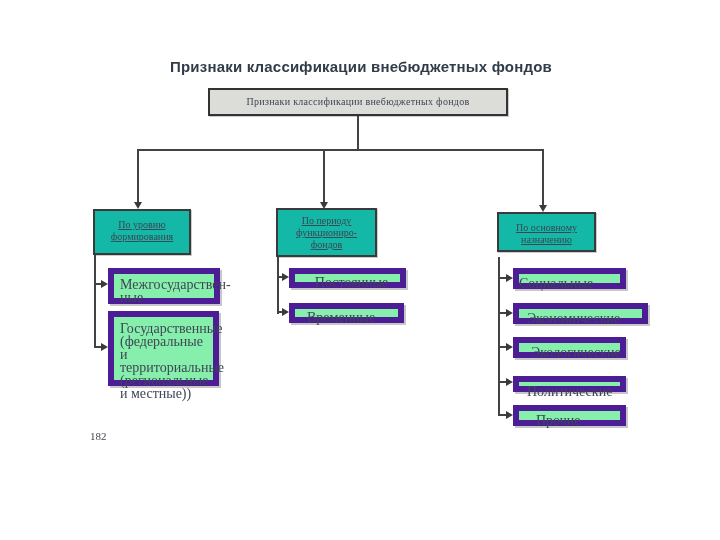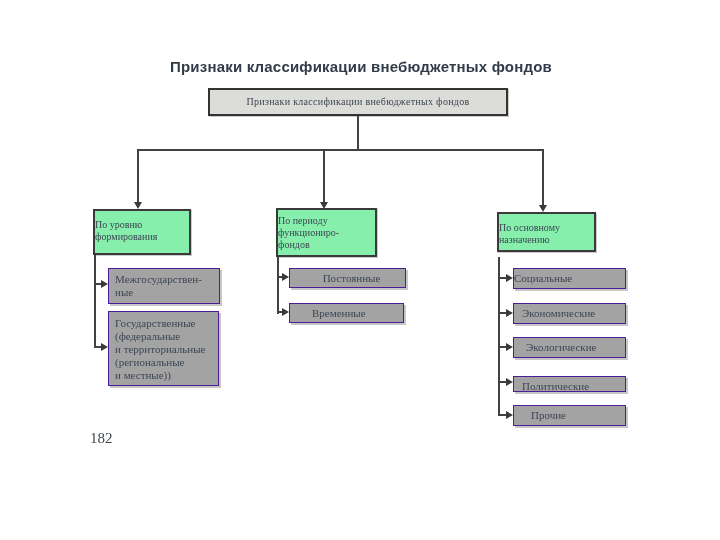--- a/index.html
+++ b/index.html
@@ -14,39 +14,39 @@
     font-size:15px;font-weight:bold;color:#313c4a;letter-spacing:.2px;
   }
   .box{position:absolute;box-sizing:border-box;color:#3d4654;}
   .root-box{
     left:202px;top:88px;width:300px;height:28px;
     background:#dcdcd8;border:2px solid #333333;
     box-shadow:1px 1px 0 rgba(0,0,0,.2);
     text-align:center;font-size:10px;line-height:24px;letter-spacing:.3px;
   }
   .hdr{
-    background:#86efac;border:2px solid #3a3a3a;
+    background:#14b8a6;border:2px solid #3a3a3a;
     box-shadow:1px 1px 0 rgba(0,0,0,.2);
-    text-align:left;font-size:10px;line-height:12px;white-space:pre-line;
+    text-align:center;font-size:10px;line-height:12px;white-space:pre-line;text-decoration:underline;
   }
   .child{
-    background:#a3a3a3;border:1px solid #4c1d95;
+    background:#86efac;border:6px solid #4c1d95;
     box-shadow:2px 2px 0 rgba(0,0,0,.22);
-    font-size:11px;white-space:pre-line;
+    font-size:14px;white-space:pre-line;
   }
   .vline{position:absolute;width:2px;background:#424242;}
   .hline{position:absolute;height:2px;background:#424242;}
   .arr-d{position:absolute;width:0;height:0;
     border-left:4px solid transparent;border-right:4px solid transparent;
     border-top:7px solid #3a3a3a;}
   .arr-r{position:absolute;width:0;height:0;
     border-top:4px solid transparent;border-bottom:4px solid transparent;
     border-left:7px solid #3a3a3a;}
   .pageno{
-    position:absolute;left:84px;top:430px;font-size:15px;color:#3f464f;
+    position:absolute;left:84px;top:430px;font-size:11px;color:#3f464f;
     font-family:"Liberation Serif", serif;
   }
 </style>
 </head>
 <body>
 
 <div class="page">
 
   <h1 class="title">Признаки классификации внебюджетных фондов</h1>
 
@@ -87,39 +87,39 @@
 функциониро-
 фондов</div>
 
   <div class="vline" style="left:271px;top:257px;height:57px;"></div>
   <div class="hline" style="left:272px;top:276px;width:5px;"></div>
   <div class="arr-r" style="left:276px;top:273px;"></div>
   <div class="hline" style="left:272px;top:311px;width:5px;"></div>
   <div class="arr-r" style="left:276px;top:308px;"></div>
 
   <div class="box child" style="left:283px;top:268px;width:117px;height:20px;padding-left:8px;line-height:18px;text-align:center;">Постоянные</div>
-  <div class="box child" style="left:283px;top:303px;width:115px;height:20px;padding-left:22px;line-height:18px;">Временные</div>
+  <div class="box child" style="left:283px;top:303px;width:115px;height:20px;padding-left:12px;line-height:18px;">Временные</div>
 
   <div class="box hdr" style="left:491px;top:212px;width:99px;height:40px;padding-top:8px;">По основному
 назначению</div>
 
   <div class="vline" style="left:492px;top:257px;height:159px;"></div>
 
   <div class="hline" style="left:493px;top:277px;width:7px;"></div>
   <div class="arr-r" style="left:500px;top:274px;"></div>
   <div class="hline" style="left:493px;top:312px;width:7px;"></div>
   <div class="arr-r" style="left:500px;top:309px;"></div>
   <div class="hline" style="left:493px;top:346px;width:7px;"></div>
   <div class="arr-r" style="left:500px;top:343px;"></div>
   <div class="hline" style="left:493px;top:381px;width:7px;"></div>
   <div class="arr-r" style="left:500px;top:378px;"></div>
   <div class="hline" style="left:493px;top:414px;width:7px;"></div>
   <div class="arr-r" style="left:500px;top:411px;"></div>
 
   <div class="box child" style="left:507px;top:268px;width:113px;height:21px;line-height:19px;">Социальные</div>
-  <div class="box child" style="left:507px;top:303px;width:113px;height:21px;padding-left:8px;line-height:19px;">Экономические</div>
+  <div class="box child" style="left:507px;top:303px;width:135px;height:21px;padding-left:8px;line-height:19px;">Экономические</div>
   <div class="box child" style="left:507px;top:337px;width:113px;height:21px;padding-left:12px;line-height:19px;">Экологические</div>
   <div class="box child" style="left:507px;top:376px;width:113px;height:16px;padding-left:8px;line-height:19px;">Политические</div>
   <div class="box child" style="left:507px;top:405px;width:113px;height:21px;padding-left:17px;line-height:19px;">Прочие</div>
 
   <div class="pageno">182</div>
 
 </div>
 
 </body></html>

